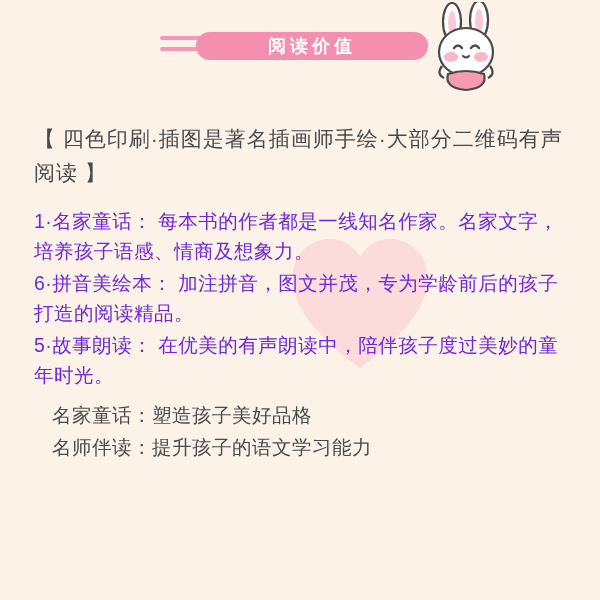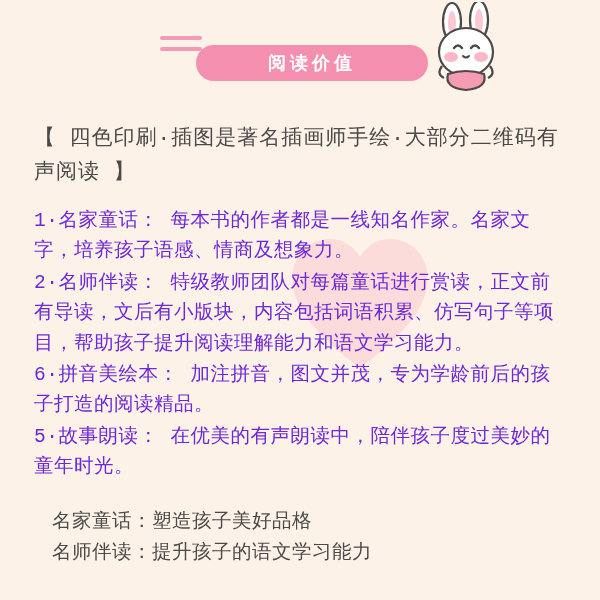--- a/index.html
+++ b/index.html
@@ -46,23 +46,23 @@
     border-radius: 2px;
     background: #f49ab7;
     margin-bottom: 7px;
   }
   .banner-lines i:nth-child(1) { width: 42px; }
   .banner-lines i:nth-child(2) { width: 42px; }
 
   .banner-pill {
     position: absolute;
     left: 196px;
-    top: 45px;
+    top: 32px;
     width: 232px;
-    height: 36px;
+    height: 28px;
     background: #f58fb0;
     border-radius: 18px;
     display: flex;
     align-items: center;
     justify-content: center;
   }
   .banner-title {
     color: #ffffff;
     font-size: 18px;
     letter-spacing: 4px;
@@ -78,21 +78,21 @@
     width: 96px;
     height: 98px;
   }
 
   
   .content {
     position: relative;
     z-index: 1;
     padding: 22px 34px 0 34px;
     color: #4a4a4a;
-    font-family: Liberation Mono, monospace;
+    font-family: Liberation Sans, sans-serif;
   }
   .bracket-line {
     font-size: 21px;
     line-height: 1.62;
     letter-spacing: 1px;
     color: #4a4a4a;
     margin-bottom: 16px;
   }
   .para {
     font-size: 19.5px;
@@ -103,21 +103,21 @@
   }
   .para + .para { margin-top: 1px; }
   .summary {
     font-size: 19.5px;
     line-height: 1.6;
     letter-spacing: 0.5px;
     color: #4a4a4a;
     margin: 0;
     padding-left: 18px;
   }
-  .summary-block { margin-top: 24px; }
+  .summary-block { margin-top: 10px; }
 </style>
 </head>
 <body>
 
 <svg class="heart-watermark" viewBox="0 0 100 100">
   <path d="M50 92 C18 68 5 50 5 32 C5 16 17 6 30 6 C39 6 46 11 50 18 C54 11 61 6 70 6 C83 6 95 16 95 32 C95 50 82 68 50 92 Z" fill="#f7b9c6" opacity="0.85"></path>
 </svg>
 
 <div class="header">
 
@@ -152,21 +152,20 @@
     <path d="M24 64 q-6 8 2 12" stroke="#4a4a4a" stroke-width="2.2" fill="#ffffff"></path>
     <path d="M72 64 q6 8 -2 12" stroke="#4a4a4a" stroke-width="2.2" fill="#ffffff"></path>
   </svg>
 </div>
 
 <div class="content">
 
   <div class="bracket-line">【 四色印刷·插图是著名插画师手绘·大部分二维码有声阅读 】</div>
 
   <p class="para">1·名家童话： 每本书的作者都是一线知名作家。名家文字，培养孩子语感、情商及想象力。</p>
-  <p class="para">2·名师伴读： 特级教师团队对每篇童话进行赏读，正文前有导读，文后有小版块，内容包括词语积累、仿写句子等项目，帮助孩子提升阅读理解能力和语文学习能力。</p>
   <p class="para">6·拼音美绘本： 加注拼音，图文并茂，专为学龄前后的孩子打造的阅读精品。</p>
   <p class="para">5·故事朗读： 在优美的有声朗读中，陪伴孩子度过美妙的童年时光。</p>
 
   <div class="summary-block">
     <p class="summary">名家童话：塑造孩子美好品格</p>
     <p class="summary">名师伴读：提升孩子的语文学习能力</p>
   </div>
 
 </div>
 

